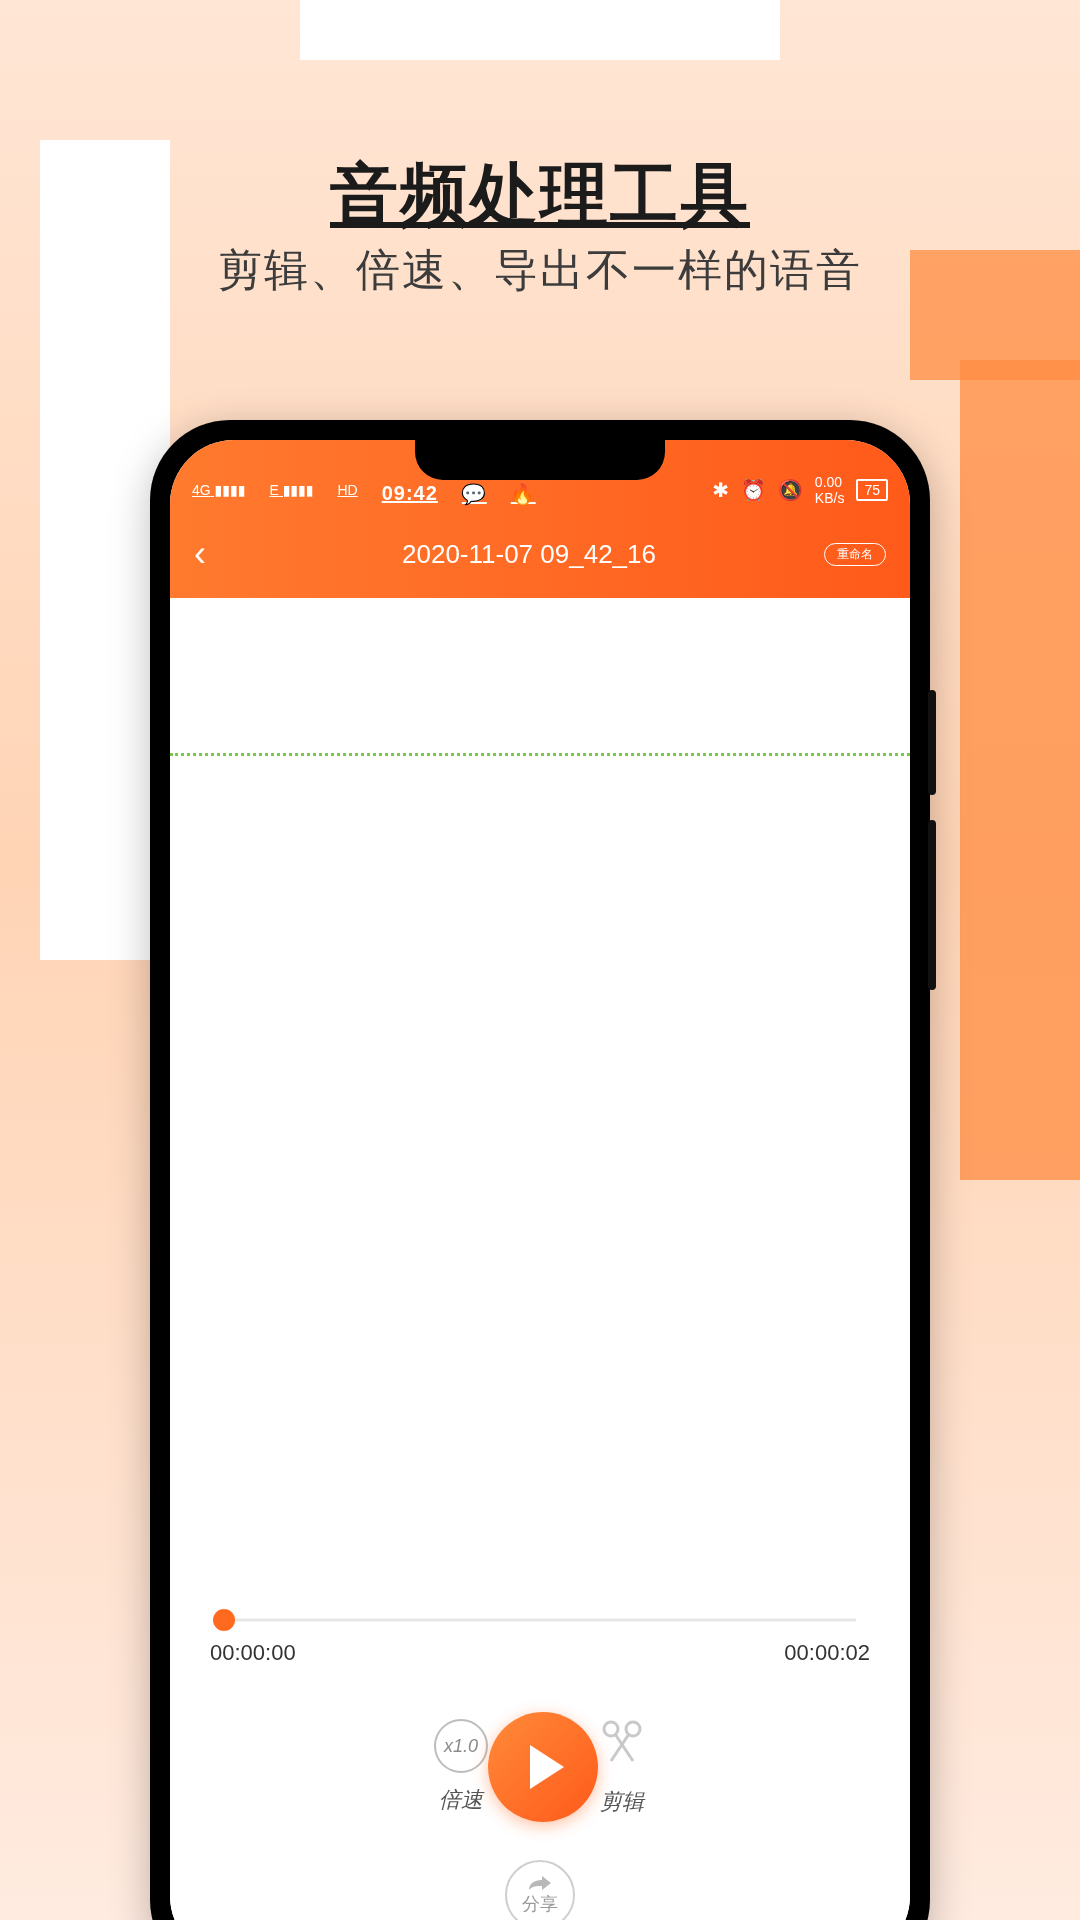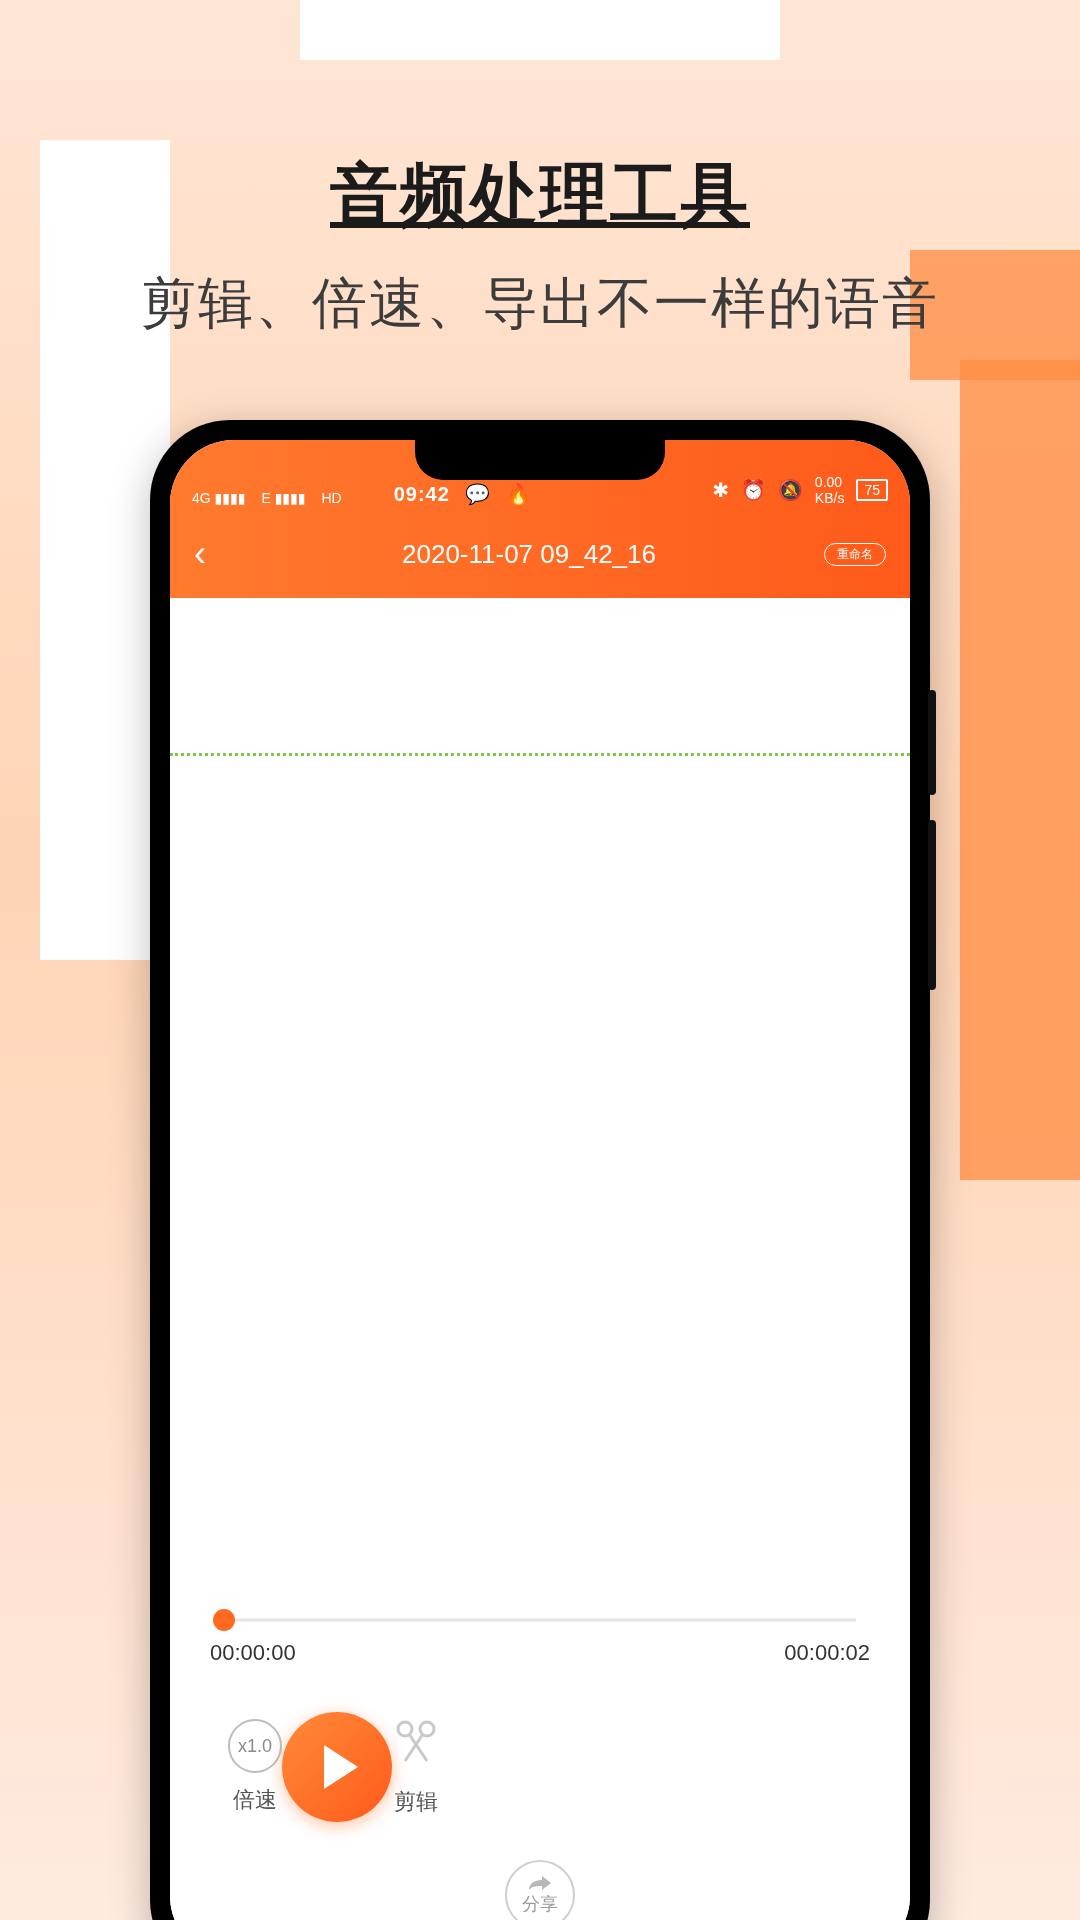--- a/index.html
+++ b/index.html
@@ -25,23 +25,22 @@
       font-weight: 800;
       color: #1b1b1b;
       padding-top: 150px;
       letter-spacing: 2px;
       text-decoration: underline;
     }
     .promo-subtitle {
       position: relative;
       z-index: 2;
       text-align: center;
-      font-size: 55px;
+      font-size: 44px;
       color: #3c3c3c;
-      margin-top: 26px;
       letter-spacing: 2px;
     }
 
     
     .phone {
       position: absolute;
       left: 50%;
       transform: translateX(-50%);
       top: 420px;
       width: 780px;
@@ -73,24 +72,24 @@
     .status-bar {
       height: 70px;
       background: linear-gradient(90deg, #ff7a2e, #ff5a1a);
       display: flex;
       align-items: flex-end;
       padding: 0 22px 4px;
       color: #fff;
       font-size: 20px;
       gap: 6px;
     }
-    .status-left { display: flex; align-items: flex-end; gap: 16px; }
+    .status-left { display: flex; align-items: flex-start; gap: 24px; text-decoration: underline; }
     .status-right { margin-left: auto; display: flex; align-items: center; gap: 12px; }
     .sig { font-size: 14px; }
-    .time { font-weight: 600; letter-spacing: 1px; margin-left: 36px; }
+    .time { font-weight: 600; letter-spacing: 1px; }
     .batt { border: 2px solid #fff; border-radius: 2px; padding: 0 6px; font-size: 14px; line-height: 18px; }
 
     .titlebar {
       height: 88px;
       background: linear-gradient(90deg, #ff7a2e, #ff5a1a);
       display: flex;
       align-items: center;
       padding: 0 24px;
       color: #fff;
     }
@@ -129,23 +128,24 @@
     .progress-knob {
       position: absolute; left: 0; top: 50%;
       width: 22px; height: 22px; background: #ff6a1f;
       border-radius: 50%; transform: translate(-50%, -50%);
     }
     .times { display: flex; justify-content: space-between; font-size: 22px; color: #333; margin-top: 10px; }
 
     .controls {
       display: flex;
       align-items: center;
-      justify-content: flex-start;
+      justify-content: center;
       margin-top: 46px;
       padding: 0 18px;
+      font-style: italic;
     }
     .control-side { display: flex; flex-direction: column; align-items: center; gap: 12px; color: #555; font-size: 22px; }
     .speed-circle {
       width: 54px; height: 54px; border: 2px solid #bdbdbd; border-radius: 50%;
       display: flex; align-items: center; justify-content: center;
       color: #8a8a8a; font-size: 18px;
     }
     .scissors { color: #bdbdbd; font-size: 44px; }
     .play-btn {
       width: 110px; height: 110px;

